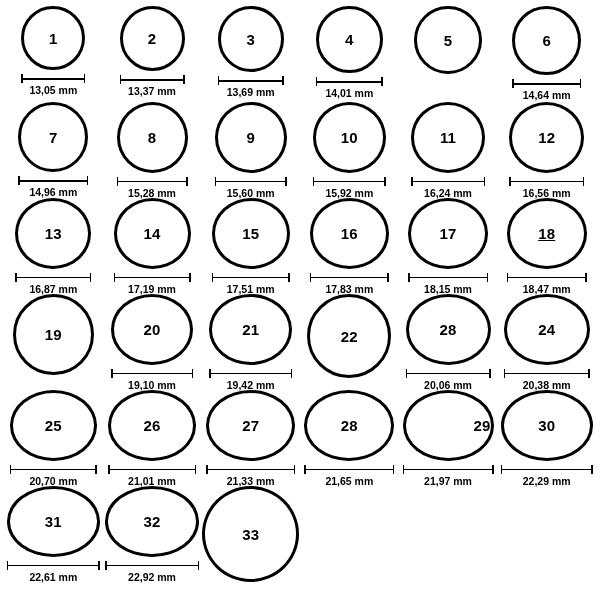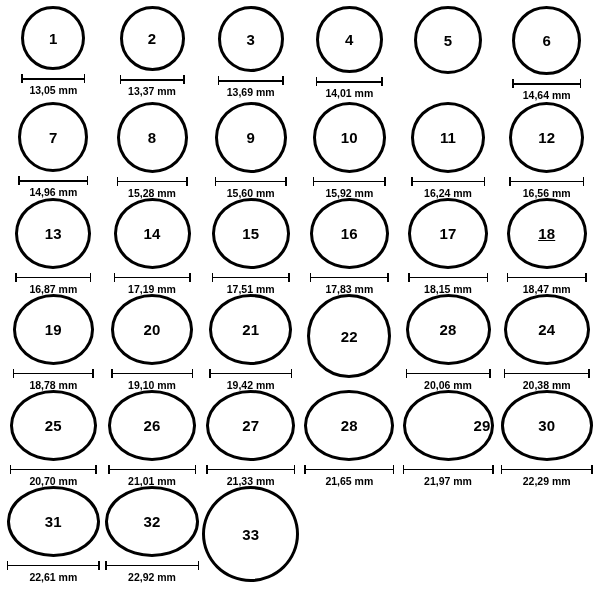--- a/index.html
+++ b/index.html
@@ -326,28 +326,20 @@
           </div>
           <div class="mm">18,47 mm</div>
         </div>
       </div>
     </div>
     <div class="row">
       <div class="cell">
         <div class="ring" style="width: 81px; height: 81px;">
           <span class="ring-label">19</span>
         </div>
-        <div class="measure">
-          <div class="caliper" style="width: 81px;">
-            <div class="bar"></div>
-            <div class="tick left"></div>
-            <div class="tick right"></div>
-          </div>
-          <div class="mm">18,78 mm</div>
-        </div>
       </div>
       <div class="cell">
         <div class="ring" style="width: 82px; height: 82px;">
           <span class="ring-label">20</span>
         </div>
         <div class="measure">
           <div class="caliper" style="width: 82px;">
             <div class="bar"></div>
             <div class="tick left"></div>
             <div class="tick right"></div>

